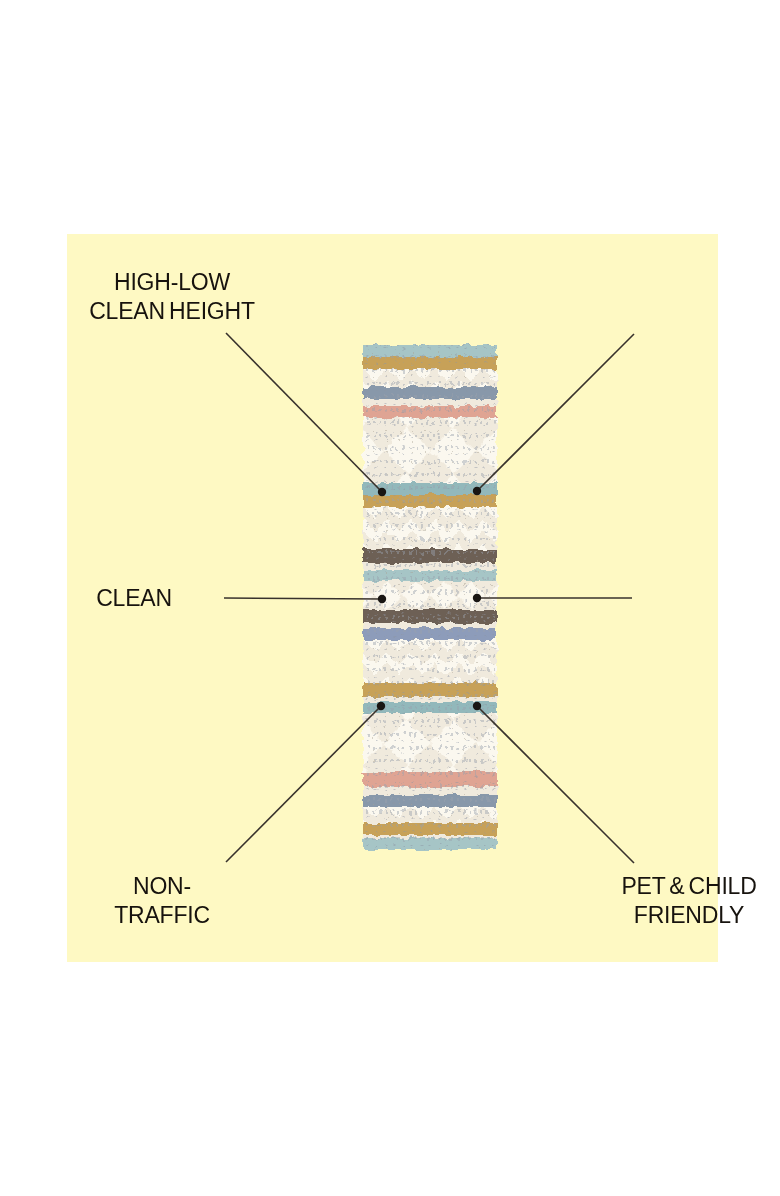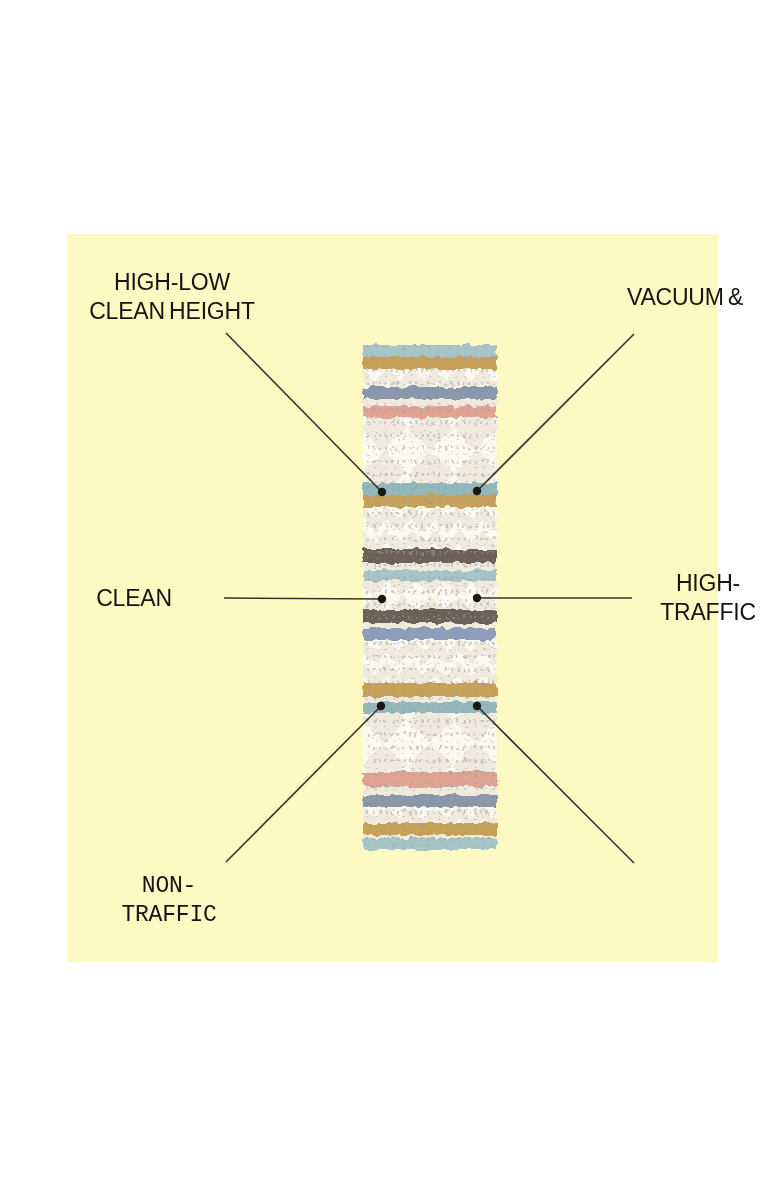--- a/index.html
+++ b/index.html
@@ -68,21 +68,21 @@
     font-weight: 500;
     letter-spacing: -0.2px;
     word-spacing: -2px;
     white-space: nowrap;
   }
   .label span { display: block; }
   .lbl-high-low      { left: 105px; top: 63px; }
   .lbl-vacuum        { left: 618px; top: 63px; }
   .lbl-soft          { left: 67px;  top: 364px; }
   .lbl-high-traffic  { left: 641px; top: 364px; }
-  .lbl-non-shedding  { left: 102px;  top: 667px; font-family: Liberation Mono, monospace; }
+  .lbl-non-shedding  { left: 95px;  top: 667px; }
   .lbl-pet-child     { left: 622px; top: 667px; }
 </style>
 </head>
 <body>
 
 <svg width="0" height="0" style="position:absolute" aria-hidden="true">
   <defs>
     <filter id="fuzz" x="-6%" y="-3%" width="112%" height="106%">
       <feTurbulence type="fractalNoise" baseFrequency="0.11 0.13" numOctaves="2" seed="7" result="n"></feTurbulence>
       <feDisplacementMap in="SourceGraphic" in2="n" scale="7" xChannelSelector="R" yChannelSelector="G"></feDisplacementMap>
@@ -143,28 +143,27 @@
         <circle cx="314" cy="472" r="4.2"></circle>
         <circle cx="410" cy="472" r="4.2"></circle>
       </g>
     </svg>
 
     <div class="label lbl-high-low">
       <span>HIGH-LOW</span>
       <span>CLEAN HEIGHT</span>
     </div>
     <div class="label lbl-vacuum">
-      <span>VACUUM &amp;</span>
     </div>
     <div class="label lbl-soft">
       <span>CLEAN</span>
     </div>
-    <div class="label lbl-high-traffic">
-      <span>HIGH-</span>
-      <span>TRAFFIC</span>
-    </div>
     <div class="label lbl-non-shedding">
       <span>NON-</span>
       <span>TRAFFIC</span>
+    </div>
+    <div class="label lbl-pet-child">
+      <span>PET &amp; CHILD</span>
+      <span>FRIENDLY</span>
     </div>
 
   </div>
 </div>
 
 </body></html>

